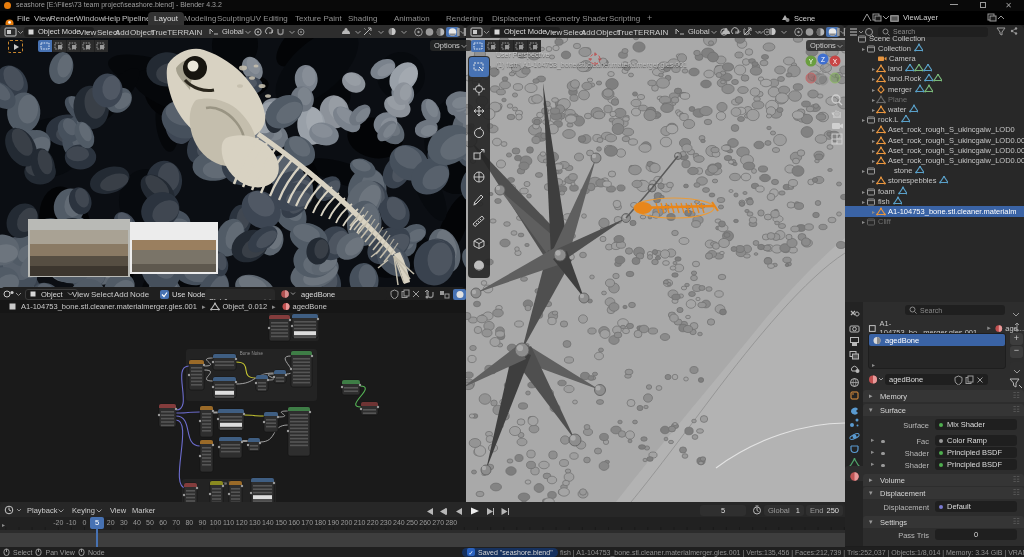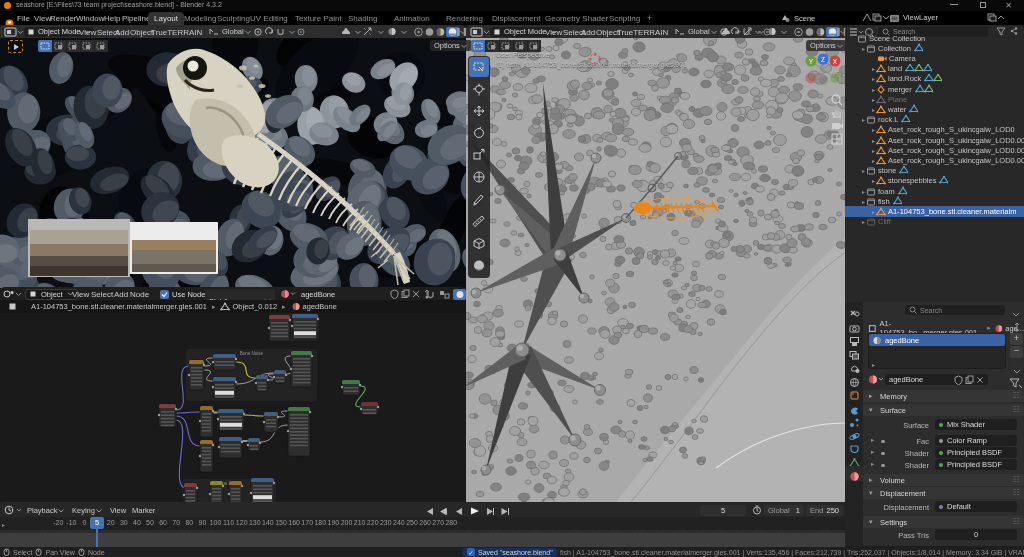--- a/index.html
+++ b/index.html
@@ -2108,21 +2108,21 @@
           <circle cx="5" cy="4.5" r="3.5" fill="#e0e0e0"></circle>
         </svg>
       </span>
     </div>
 </div>
 <div class="abs" style="left:0;top:300px;width:466px;height:13px;background:#161616">
 <div class="abs row" style="left:8px;top:2px">
       <svg width="10" height="9" viewBox="0 0 10 9" style="">
         <rect x="1.5" y="1.5" width="6" height="6" fill="#c8c8c8"></rect>
       </svg>
-      <span style="font-size:7.5px;color:#c9c9c9;margin-left:13px">A1-104753_bone.stl.cleaner.materialmerger.gles.001</span>
+      <span style="font-size:7.5px;color:#c9c9c9;margin-left:3px">A1-104753_bone.stl.cleaner.materialmerger.gles.001</span>
       <span style="color:#8a8a8a;font-size:7px;margin:0 5px">▸</span>
       <svg width="10" height="9" viewBox="0 0 10 9" style="">
         <path d="M5,1.5 L9,7.5 L1,7.5 Z" fill="none" stroke="#b8b8b8" stroke-width="1.2"></path>
         <circle cx="5" cy="1.5" r="0.9" fill="#b8b8b8"></circle>
         <circle cx="1.2" cy="7.5" r="0.9" fill="#b8b8b8"></circle>
         <circle cx="8.8" cy="7.5" r="0.9" fill="#b8b8b8"></circle>
       </svg>
       <span style="font-size:7.5px;color:#c9c9c9;margin-left:2px">Object_0.012</span>
       <span style="color:#8a8a8a;font-size:7px;margin:0 5px">▸</span>
       <svg width="10" height="9" viewBox="0 0 10 9" style="">
@@ -2578,21 +2578,21 @@
       <span style="margin-left:2px">Aset_rock_rough_S_ukincgaiw_LOD0.003</span>
     </span>
   </div>
 <div style="position:absolute;left:845px;top:165.6px;width:179px;height:10.2px;font-size:7.5px;color:#c5c5c5;white-space:nowrap;overflow:hidden">
     <span style="position:absolute;left:17px;top:0;display:flex;align-items:center;height:10px">
       <span style="color:#8a8a8a;font-size:6px;margin-right:1px">▸</span>
       <svg width="10" height="9" viewBox="0 0 10 9" style="">
         <rect x="1.5" y="2" width="7" height="6" rx="0.8" fill="none" stroke="#9a9a9a" stroke-width="1"></rect>
         <path d="M1.5,3.6 h7" stroke="#9a9a9a" stroke-width="0.8"></path>
       </svg>
-      <span style="margin-left:2px">stone</span>
+      <span style="margin-left:18px">stone</span>
       <span style="margin-left:3px"><svg width="9" height="9" viewBox="0 0 9 9" style="">
           <path d="M5,1.5 L9,7.5 L1,7.5 Z" fill="none" stroke="#5aa0c8" stroke-width="1.2"></path>
           <circle cx="5" cy="1.5" r="0.9" fill="#5aa0c8"></circle>
           <circle cx="1.2" cy="7.5" r="0.9" fill="#5aa0c8"></circle>
           <circle cx="8.8" cy="7.5" r="0.9" fill="#5aa0c8"></circle>
         </svg></span>
     </span>
   </div>
 <div style="position:absolute;left:845px;top:175.8px;width:179px;height:10.2px;font-size:7.5px;color:#c5c5c5;white-space:nowrap;overflow:hidden">
     <span style="position:absolute;left:27px;top:0;display:flex;align-items:center;height:10px">

